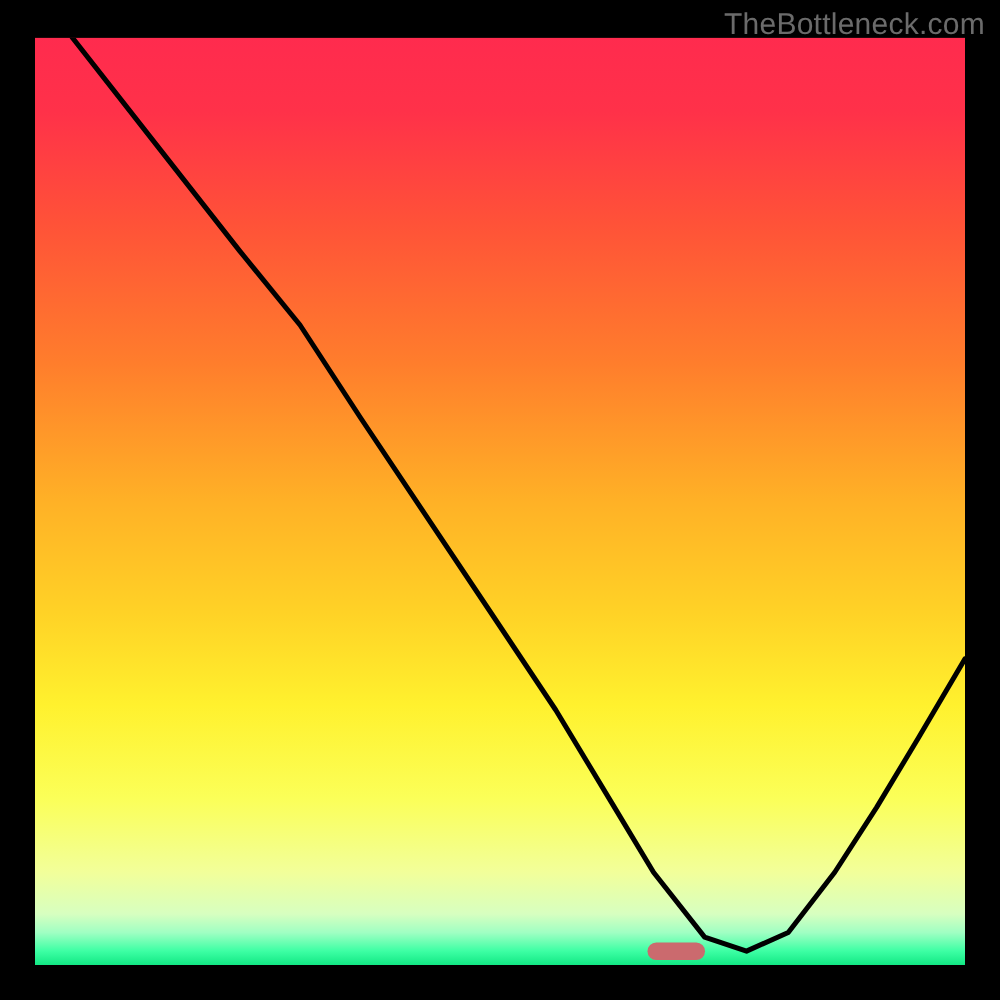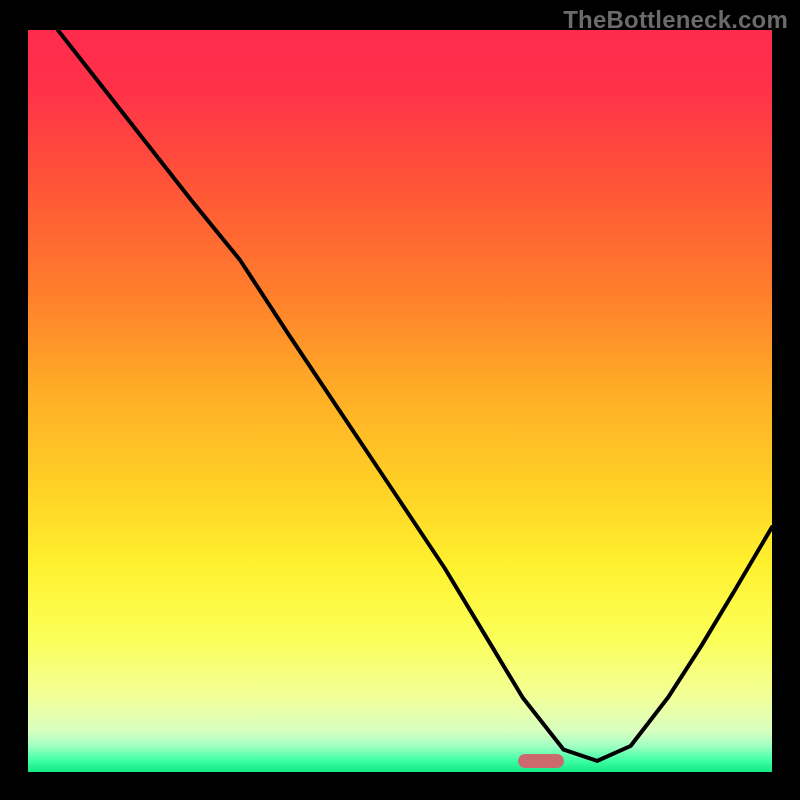--- a/index.html
+++ b/index.html
@@ -10,21 +10,21 @@
     background: #000;
     position: relative;
     font-family: Arial, sans-serif;
   }
   .watermark {
     position: absolute;
     top: 6px;
     right: 12px;
     color: #6b6b6b;
     font-size: 24px;
-    font-weight: 700;
+    font-weight: 400;
     z-index: 10;
     letter-spacing: 0.2px;
   }
   .plot-area {
     position: absolute;
     left: 28px;
     top: 30px;
     width: 744px;
     height: 742px;
     overflow: hidden;

